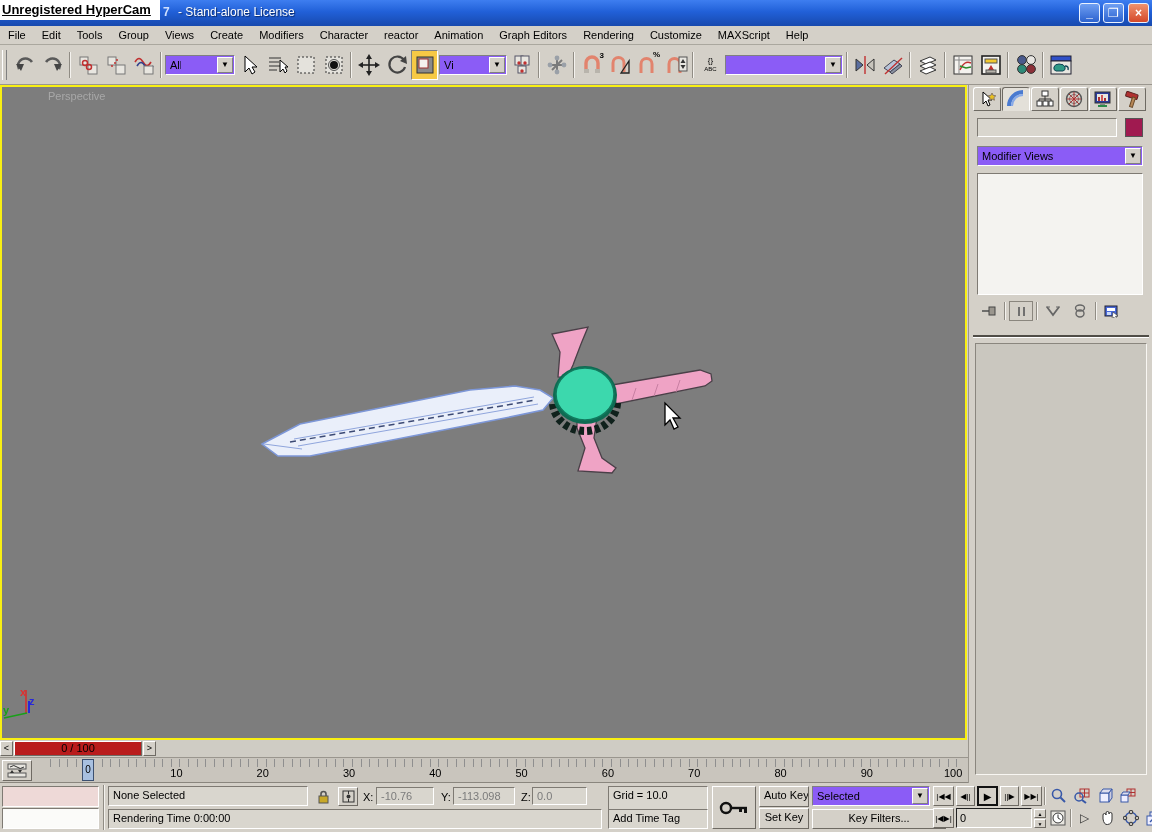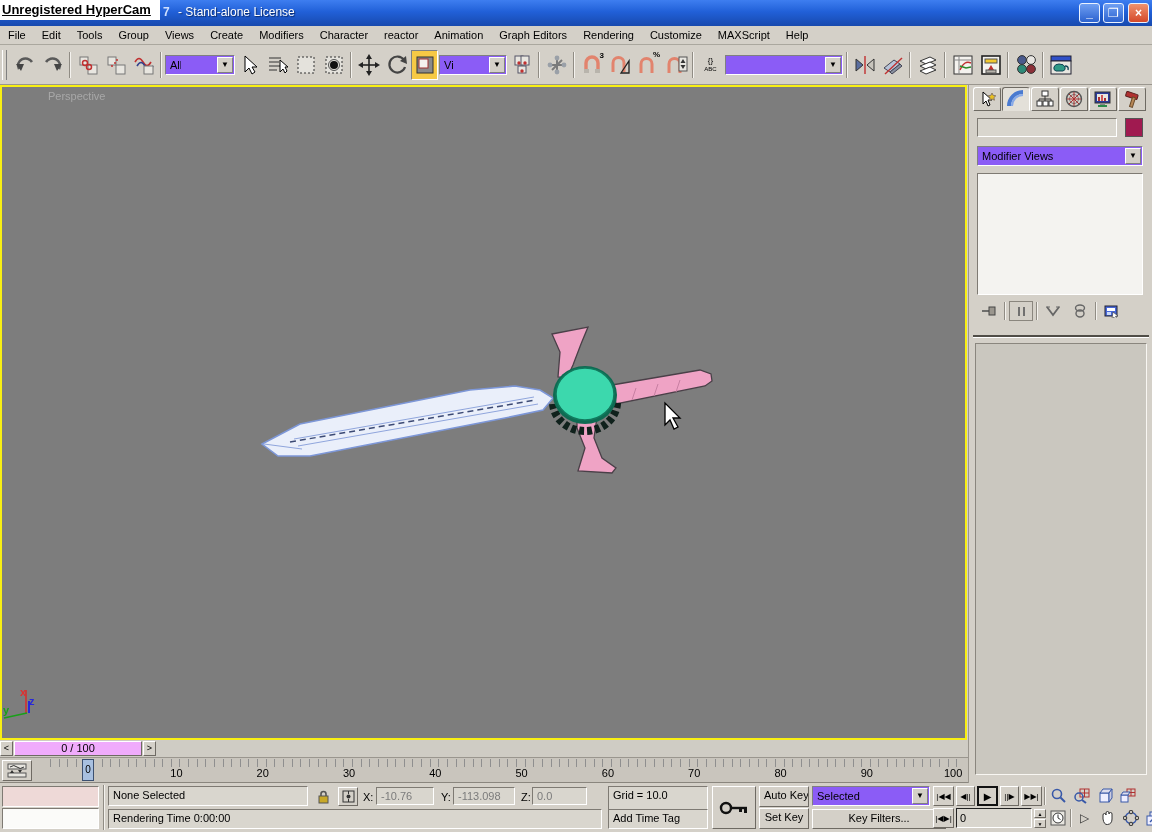--- a/index.html
+++ b/index.html
@@ -45,21 +45,21 @@
   #vp-label { position: absolute; left: 5px; top: 3px; color: #a8a8a8; font-size: 11px; margin-left: 41px; }
   #axis-x { position: absolute; left: 18px; bottom: 40px; color: #e03030; font-size: 11px; font-weight: bold; }
   #axis-z { position: absolute; left: 27px; bottom: 31px; color: #2828d8; font-size: 11px; font-weight: bold; }
   #axis-y { position: absolute; left: 1px; bottom: 22px; color: #18a018; font-size: 11px; font-weight: bold; }
 
   
   #timeslider { position: absolute; left: 0; top: 740px; width: 968px; height: 18px; background: #cfccc4;
     border-bottom: 1px solid #9a968e; }
   .ts-arrow { position: absolute; top: 1px; width: 13px; height: 15px; background: #d4d0c8;
     border: 1px solid; border-color: #fff #6e6a63 #6e6a63 #fff; font-size: 9px; text-align: center; line-height: 13px; }
-  #ts-handle { position: absolute; left: 14px; top: 1px; width: 128px; height: 15px; background: #f0abfc;
+  #ts-handle { position: absolute; left: 14px; top: 1px; width: 128px; height: 15px; background: #b91c1c;
     border: 1px solid; border-color: #fff #6e6a63 #6e6a63 #fff; text-align: center; line-height: 13px; font-size: 11px; }
 
   
   #trackbar { position: absolute; left: 0; top: 758px; width: 968px; height: 25px; background: #c9c5bd;
     border-bottom: 1px solid #8a867e; }
   #mini-curve-btn { position: absolute; left: 2px; top: 2px; width: 30px; height: 21px; background: #d4d0c8;
     border: 1px solid; border-color: #fff #6e6a63 #6e6a63 #fff; display:flex; align-items:center; justify-content:center; }
   #ruler { position: absolute; left: 36px; top: 0; right: 2px; height: 25px; }
   #ticks { position: absolute; left: 14px; right: 6px; top: 1px; height: 8px;
     background: repeating-linear-gradient(90deg, #8f8f8f 0 1px, transparent 1px 8.63px); }

